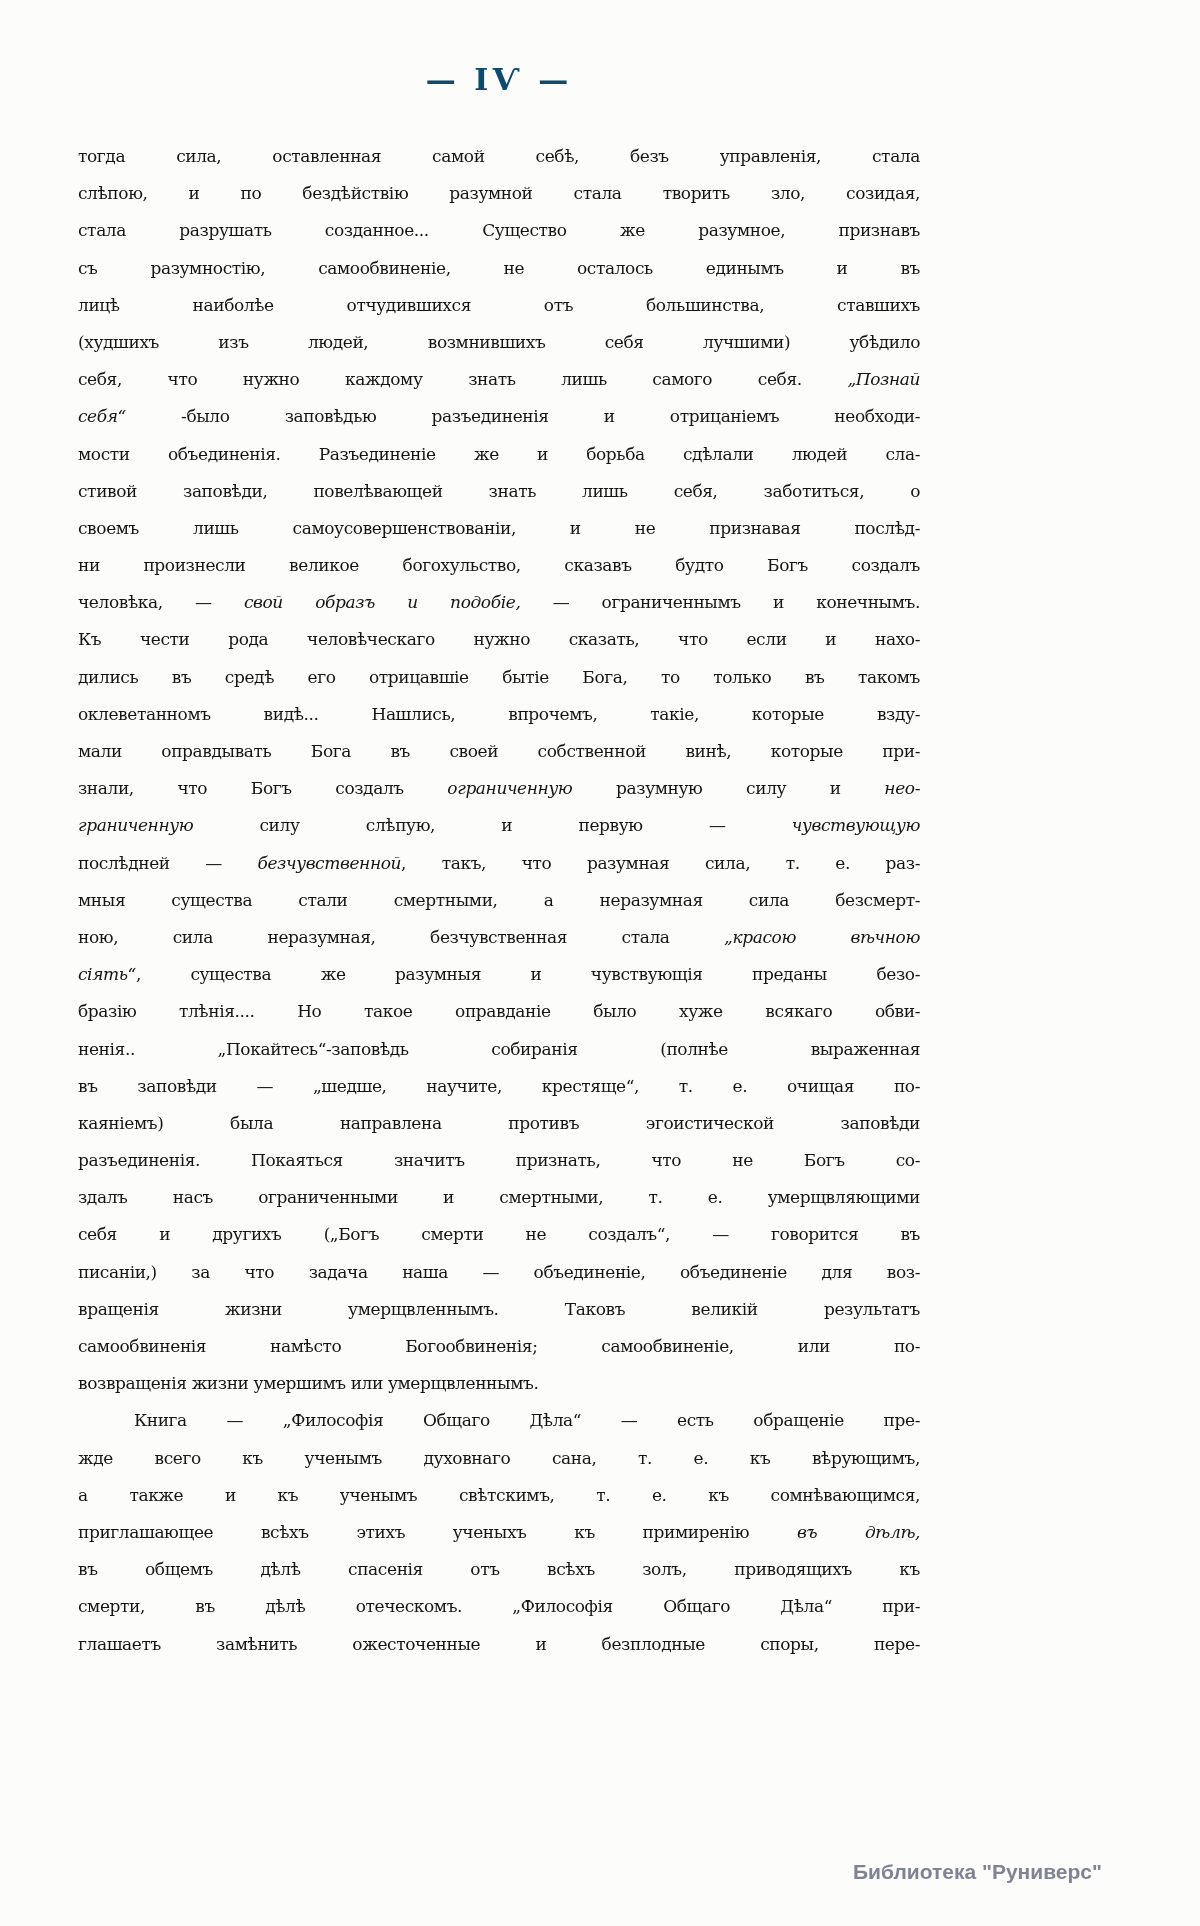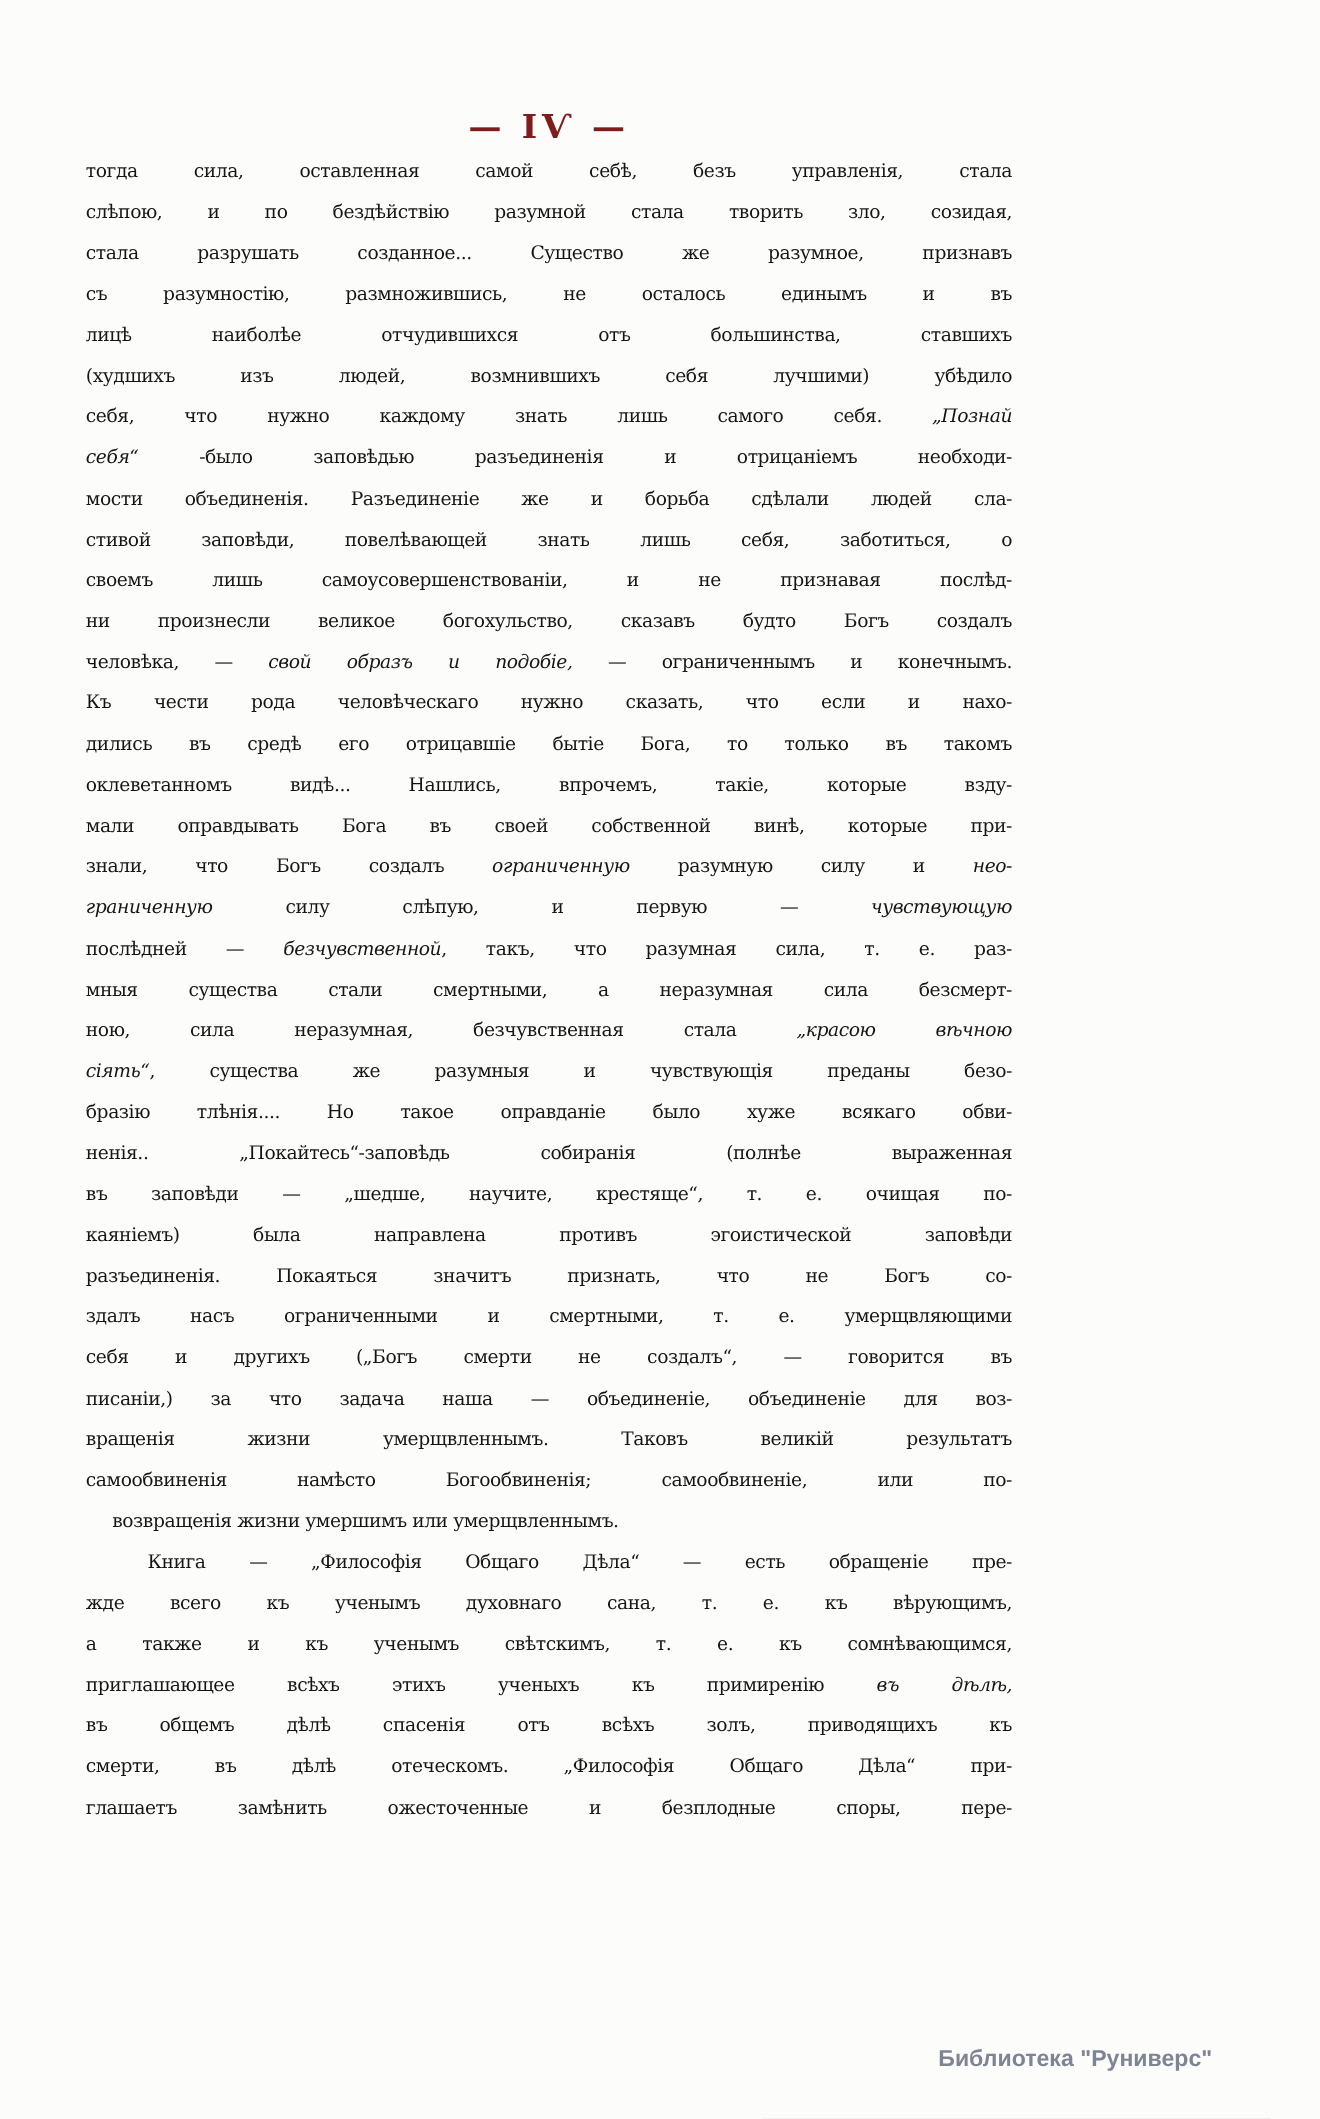--- a/index.html
+++ b/index.html
@@ -19,42 +19,40 @@
   }
   .page-number {
     position: absolute;
     top: 62px;
     left: 78px;
     width: 842px;
     text-align: center;
     font-size: 30px;
     letter-spacing: 4px;
     font-weight: bold;
-    color: #7f1d1d;
-    margin-top: 36px;
+    color: #0c4a6e;
   }
   .text-block {
     position: absolute;
     top: 138px;
     left: 78px;
     width: 842px;
   }
   .line {
     height: 37.2px;
     line-height: 37.2px;
     font-size: 17px;
     letter-spacing: -0.4px;
     text-align: justify;
     text-align-last: justify;
     overflow: hidden;
     white-space: normal;
   }
   .line-last {
     text-align-last: left;
-    margin-left: 24px;
   }
   .line-indent {
     text-indent: 56px;
   }
   .it {
     font-style: italic;
   }
   .footer-watermark {
     position: absolute;
     top: 1860px;
@@ -68,21 +66,21 @@
 </head>
 <body>
 
 <div class="page">
   <div class="page-number">— IѴ —</div>
 
   <div class="text-block">
       <div class="line"><span>тогда сила, оставленная самой себѣ, безъ управленія, стала</span></div>
       <div class="line"><span>слѣпою, и по бездѣйствію разумной стала творить зло, созидая,</span></div>
       <div class="line"><span>стала разрушать созданное... Существо же разумное, признавъ</span></div>
-      <div class="line"><span>съ разумностію, размножившись, не осталось единымъ и въ</span></div>
+      <div class="line"><span>съ разумностію, самообвиненіе, не осталось единымъ и въ</span></div>
       <div class="line"><span>лицѣ наиболѣе отчудившихся отъ большинства, ставшихъ</span></div>
       <div class="line"><span>(худшихъ изъ людей, возмнившихъ себя лучшими) убѣдило</span></div>
       <div class="line"><span>себя, что нужно каждому знать лишь самого себя. </span><span class="it">„Познай</span></div>
       <div class="line"><span class="it">себя“</span><span> -было заповѣдью разъединенія и отрицаніемъ необходи-</span></div>
       <div class="line"><span>мости объединенія. Разъединеніе же и борьба сдѣлали людей сла-</span></div>
       <div class="line"><span>стивой заповѣди, повелѣвающей знать лишь себя, заботиться, о</span></div>
       <div class="line"><span>своемъ лишь самоусовершенствованіи, и не признавая послѣд-</span></div>
       <div class="line"><span>ни произнесли великое богохульство, сказавъ будто Богъ создалъ</span></div>
       <div class="line"><span>человѣка, — </span><span class="it">свой образъ и подобіе,</span><span> — ограниченнымъ и конечнымъ.</span></div>
       <div class="line"><span>Къ чести рода человѣческаго нужно сказать, что если и нахо-</span></div>

